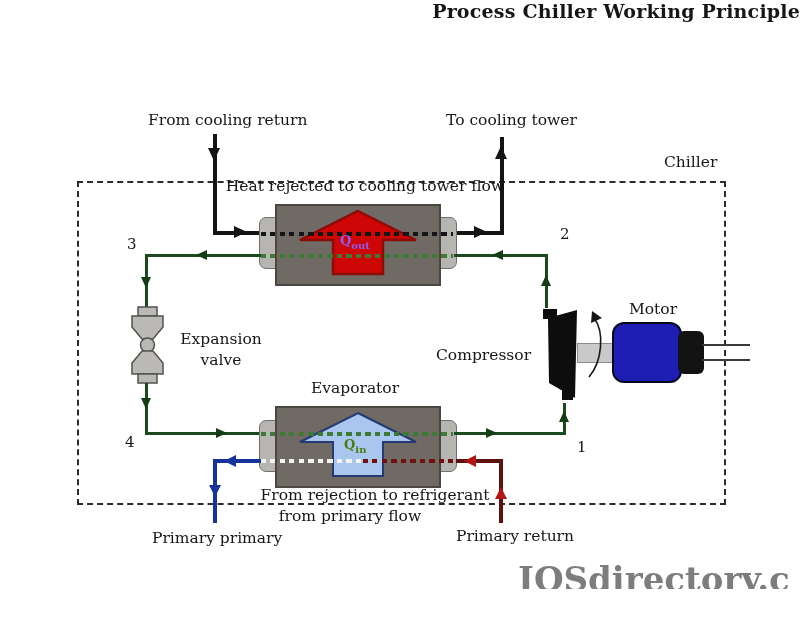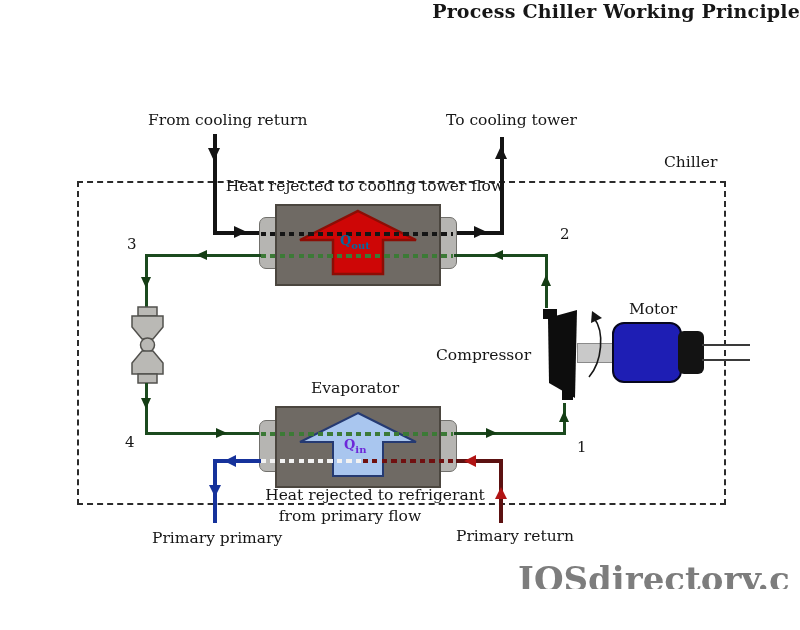--- a/index.html
+++ b/index.html
@@ -83,55 +83,59 @@
   <div class="lbl ctr" style="left:195px;top:177px;width:340px;">Heat rejected to cooling tower flow</div>
 
   <div class="hx-cap" style="left:259px;top:217px;"></div>
   <div class="hx-cap" style="left:433px;top:217px;"></div>
   <div class="hx-body" style="left:275px;top:204px;"></div>
   <svg class="abs" style="left:295px;top:209px;" width="126" height="67">
     <polygon points="63,2 121,31 88,31 88,65 38,65 38,31 5,31" fill="#ce0606" stroke="#8c0d05" stroke-width="2.5"></polygon>
   </svg>
   <div class="dash dash-k" style="left:261px;top:232px;width:192px;"></div>
   <div class="dash dash-g" style="left:261px;top:254px;width:192px;"></div>
-  <div class="qlbl" style="left:340px;top:233px;color:#0369a1;"><span>Q</span><sub>out</sub></div>
+  <div class="qlbl" style="left:340px;top:233px;color:#8b5cf6;"><span>Q</span><sub>out</sub></div>
 
   <div class="pipe pg" style="left:145px;top:254px;width:116px;height:3px;"></div>
   <div class="tri t-l-g" style="left:196px;top:250px;"></div>
   <div class="pipe pg" style="left:145px;top:254px;width:3px;height:53px;"></div>
   <div class="tri t-d-g" style="left:141px;top:277px;"></div>
   <div class="num" style="left:127px;top:235px;">3</div>
 
   <svg class="abs" style="left:129px;top:306px;" width="37" height="78">
     <g fill="#bab9b5" stroke="#52514d" stroke-width="1.5">
       <rect x="9" y="1" width="19" height="9"></rect>
       <polygon points="3,10 34,10 34,21 24,33 13,33 3,21"></polygon>
       <circle cx="18.5" cy="39" r="7"></circle>
       <polygon points="13,45 24,45 34,57 34,68 3,68 3,57"></polygon>
       <rect x="9" y="68" width="19" height="9"></rect>
     </g>
   </svg>
+  <div class="lbl ctr" style="left:176px;top:329px;width:90px;line-height:21px;">
+    <span style="display:block;">Expansion</span>
+    <span style="display:block;">valve</span>
+  </div>
 
   <div class="pipe pg" style="left:145px;top:383px;width:3px;height:52px;"></div>
   <div class="tri t-d-g" style="left:141px;top:398px;"></div>
   <div class="pipe pg" style="left:145px;top:432px;width:117px;height:3px;"></div>
   <div class="tri t-r-g" style="left:216px;top:428px;"></div>
   <div class="num" style="left:125px;top:433px;">4</div>
 
   <div class="lbl ctr" style="left:272px;top:379px;width:166px;">Evaporator</div>
   <div class="hx-cap" style="left:259px;top:420px;"></div>
   <div class="hx-cap" style="left:433px;top:420px;"></div>
   <div class="hx-body" style="left:275px;top:406px;"></div>
   <svg class="abs" style="left:295px;top:411px;" width="126" height="67">
     <polygon points="63,2 121,31 88,31 88,65 38,65 38,31 5,31" fill="#a9c6ef" stroke="#253a72" stroke-width="2"></polygon>
   </svg>
   <div class="dash dash-g" style="left:261px;top:432px;width:192px;"></div>
   <div class="dash dash-w" style="left:261px;top:459px;width:102px;"></div>
   <div class="dash dash-r" style="left:363px;top:459px;width:90px;"></div>
-  <div class="qlbl" style="left:344px;top:437px;color:#6d28d9;"><span>Q</span><sub>in</sub></div>
+  <div class="qlbl" style="left:344px;top:437px;color:#4d7c0f;"><span>Q</span><sub>in</sub></div>
 
   <div class="pipe pg" style="left:454px;top:432px;width:112px;height:3px;"></div>
   <div class="tri t-r-g" style="left:486px;top:428px;"></div>
   <div class="pipe pg" style="left:563px;top:403px;width:3px;height:32px;"></div>
   <div class="tri t-u-g" style="left:559px;top:411px;"></div>
   <div class="num" style="left:577px;top:438px;">1</div>
 
   <div class="pipe pg" style="left:545px;top:255px;width:3px;height:53px;"></div>
   <div class="tri t-u-g" style="left:541px;top:275px;"></div>
   <div class="pipe pg" style="left:454px;top:254px;width:94px;height:3px;"></div>
@@ -162,20 +166,20 @@
   <div class="pipe pb" style="left:213px;top:459px;width:4px;height:64px;"></div>
   <div class="tri t-d-b" style="left:209px;top:485px;"></div>
   <div class="lbl" style="left:152px;top:529px;">Primary primary</div>
 
   <div class="pipe pr" style="left:456px;top:459px;width:46px;height:4px;"></div>
   <div class="tri t-l-r" style="left:464px;top:455px;"></div>
   <div class="pipe pr" style="left:499px;top:459px;width:4px;height:64px;"></div>
   <div class="tri t-u-r" style="left:495px;top:487px;"></div>
   <div class="lbl" style="left:456px;top:527px;">Primary return</div>
 
-  <div class="lbl ctr" style="left:205px;top:486px;width:340px;">Heat rejected to refrigerant</div>
+  <div class="lbl ctr" style="left:205px;top:486px;width:340px;">From rejection to refrigerant</div>
   <div class="lbl ctr" style="left:180px;top:507px;width:340px;">from primary flow</div>
 
   <div class="wm-clip">
     <div class="wm">IOSdirectory.com</div>
   </div>
 
 </div>
 
 </body></html>

